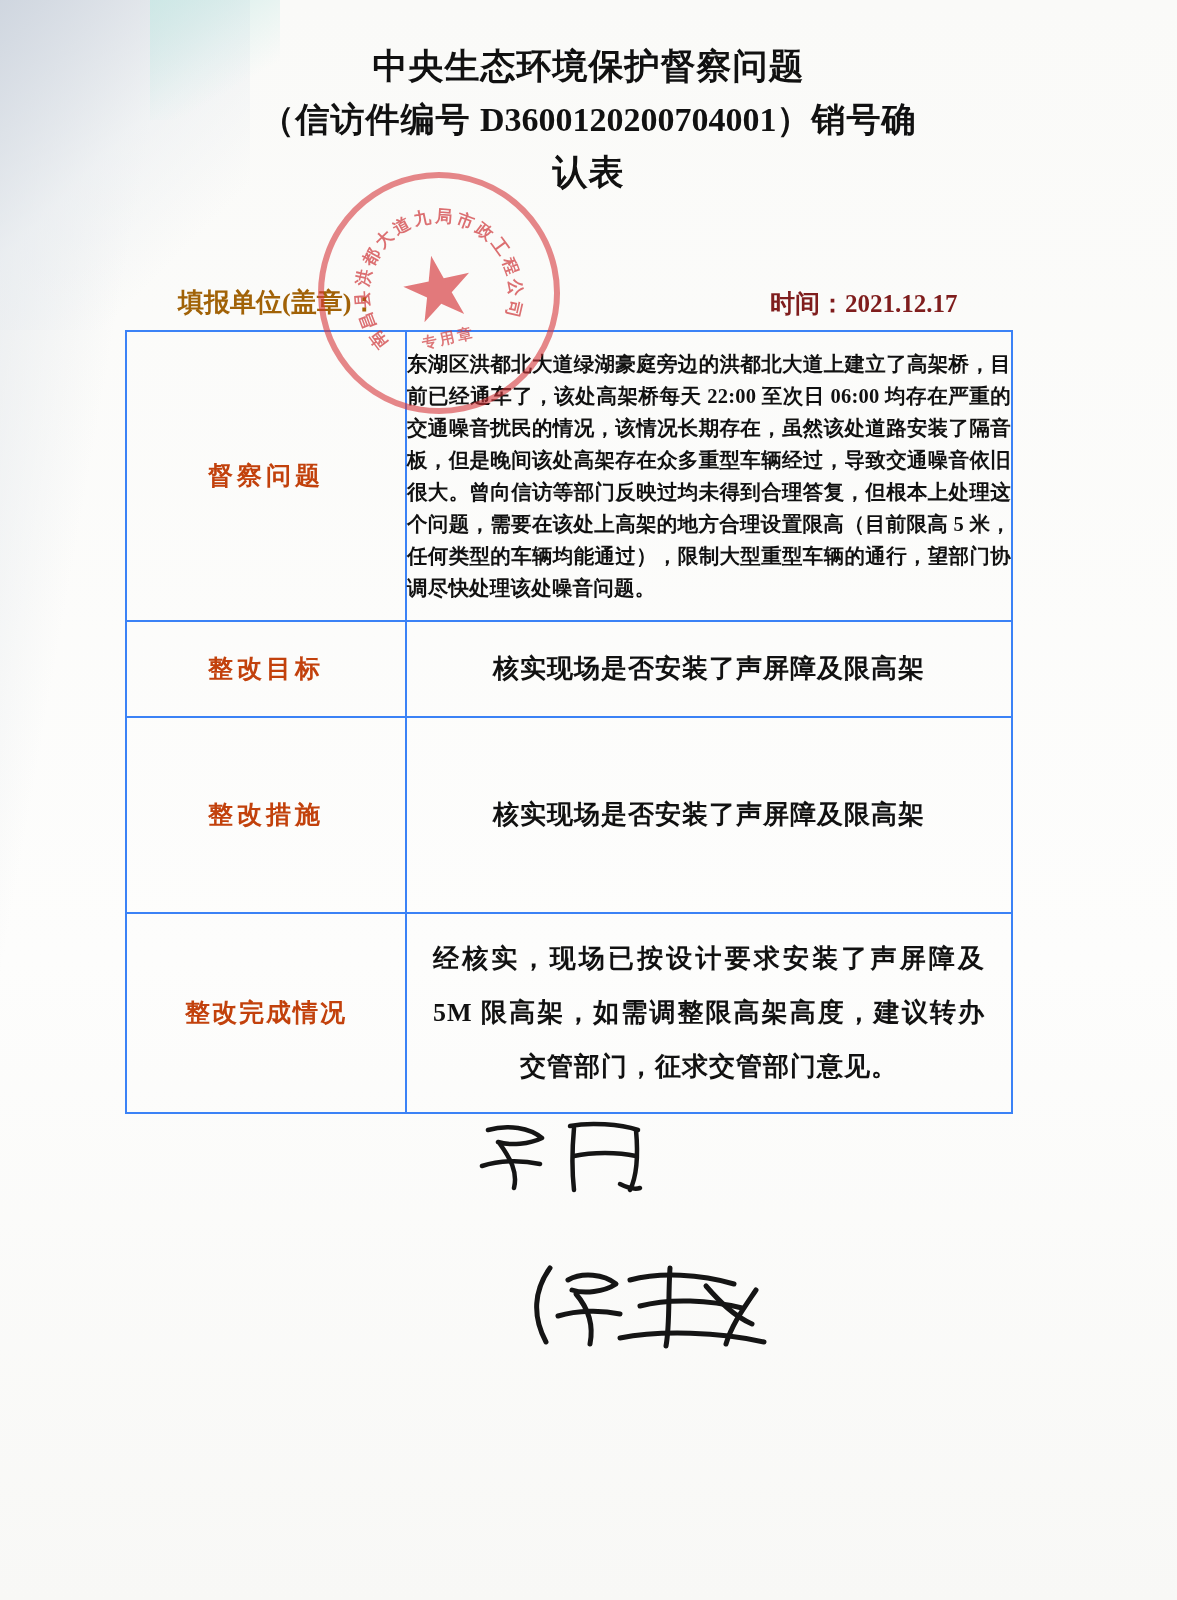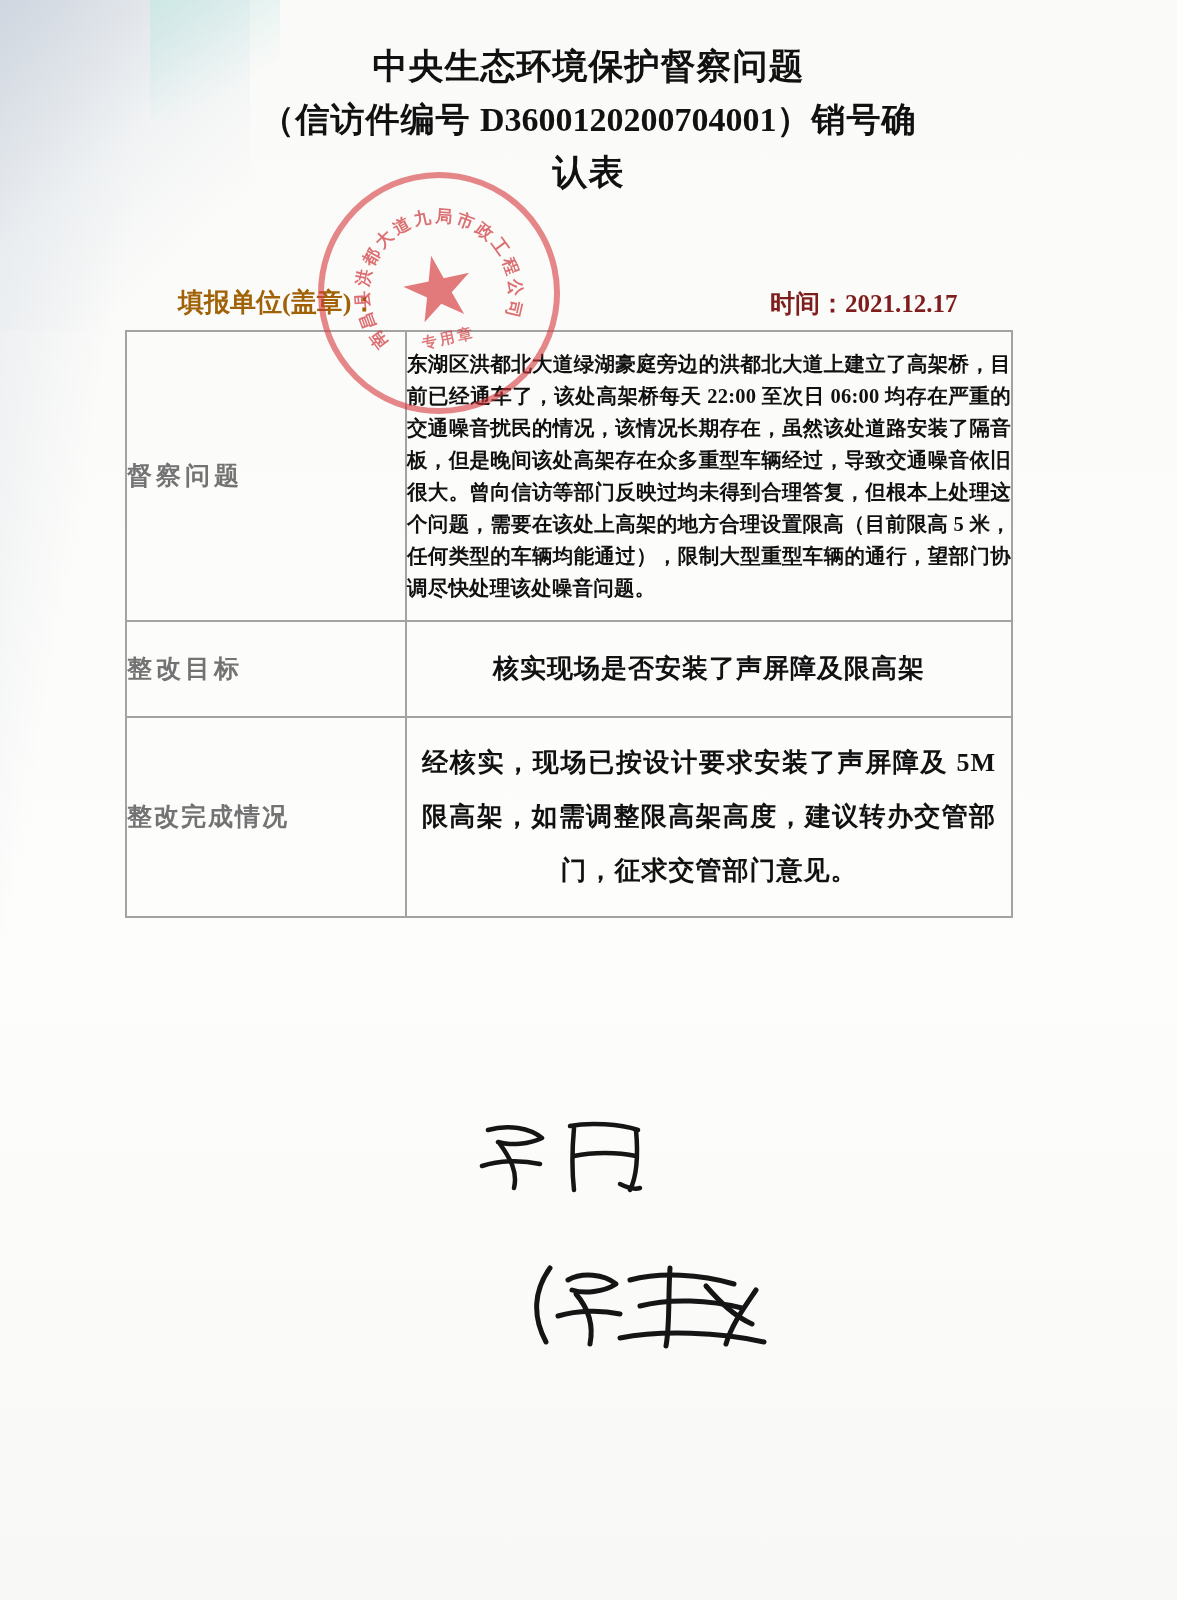--- a/index.html
+++ b/index.html
@@ -92,30 +92,30 @@
   
   .doc-table {
     position: absolute;
     left: 125px;
     top: 330px;
     width: 888px;
     border-collapse: collapse;
     table-layout: fixed;
   }
   .doc-table td {
-    border: 2px solid #a3a3a3;
+    border: 2px solid #3b82f6;
     vertical-align: middle;
     padding: 0;
   }
   .label-cell {
     width: 278px;
-    text-align: left;
+    text-align: center;
     font-size: 25px;
     font-weight: bold;
-    color: #737373;
+    color: #c2410c;
     letter-spacing: 4px;
     line-height: 46px;
     padding: 6px 6px;
   }
   .label-cell.multi {
     letter-spacing: 2px;
   }
   .value-cell {
     padding: 10px 14px 12px 14px;
     color: #111;
@@ -135,21 +135,21 @@
     font-weight: 600;
     letter-spacing: 1px;
   }
   .para-block {
     font-size: 26px;
     line-height: 54px;
     text-align: justify;
     text-align-last: center;
     font-weight: 600;
     letter-spacing: 1px;
-    padding: 4px 15px;
+    padding: 4px 26px;
   }
 
   .r-problem { height: 290px; }
   .r-goal { height: 96px; }
   .r-measure { height: 196px; }
   .r-result { height: 200px; }
   .r-sign1 { height: 96px; }
   .r-sign2 { height: 230px; }
 
   
@@ -262,20 +262,26 @@
       <td class="value-cell">
         <div class="para-dense">东湖区洪都北大道绿湖豪庭旁边的洪都北大道上建立了高架桥，目前已经通车了，该处高架桥每天 22:00 至次日 06:00 均存在严重的交通噪音扰民的情况，该情况长期存在，虽然该处道路安装了隔音板，但是晚间该处高架存在众多重型车辆经过，导致交通噪音依旧很大。曾向信访等部门反映过均未得到合理答复，但根本上处理这个问题，需要在该处上高架的地方合理设置限高（目前限高 5 米，任何类型的车辆均能通过），限制大型重型车辆的通行，望部门协调尽快处理该处噪音问题。</div>
       </td>
     </tr>
     <tr class="r-goal">
       <td class="label-cell">整改目标</td>
       <td class="value-cell">
         <div class="para-center">核实现场是否安装了声屏障及限高架</div>
       </td>
     </tr>
+    <tr class="r-measure">
+      <td class="label-cell">整改措施</td>
+      <td class="value-cell">
+        <div class="para-center">核实现场是否安装了声屏障及限高架</div>
+      </td>
+    </tr>
     <tr class="r-result">
       <td class="label-cell multi">整改完成情况</td>
       <td class="value-cell">
         <div class="para-block">经核实，现场已按设计要求安装了声屏障及 5M 限高架，如需调整限高架高度，建议转办交管部门，征求交管部门意见。</div>
       </td>
     </tr>
   </tbody>
     </table>
 
   <div class="sig" style="left:470px; top:1110px;">

